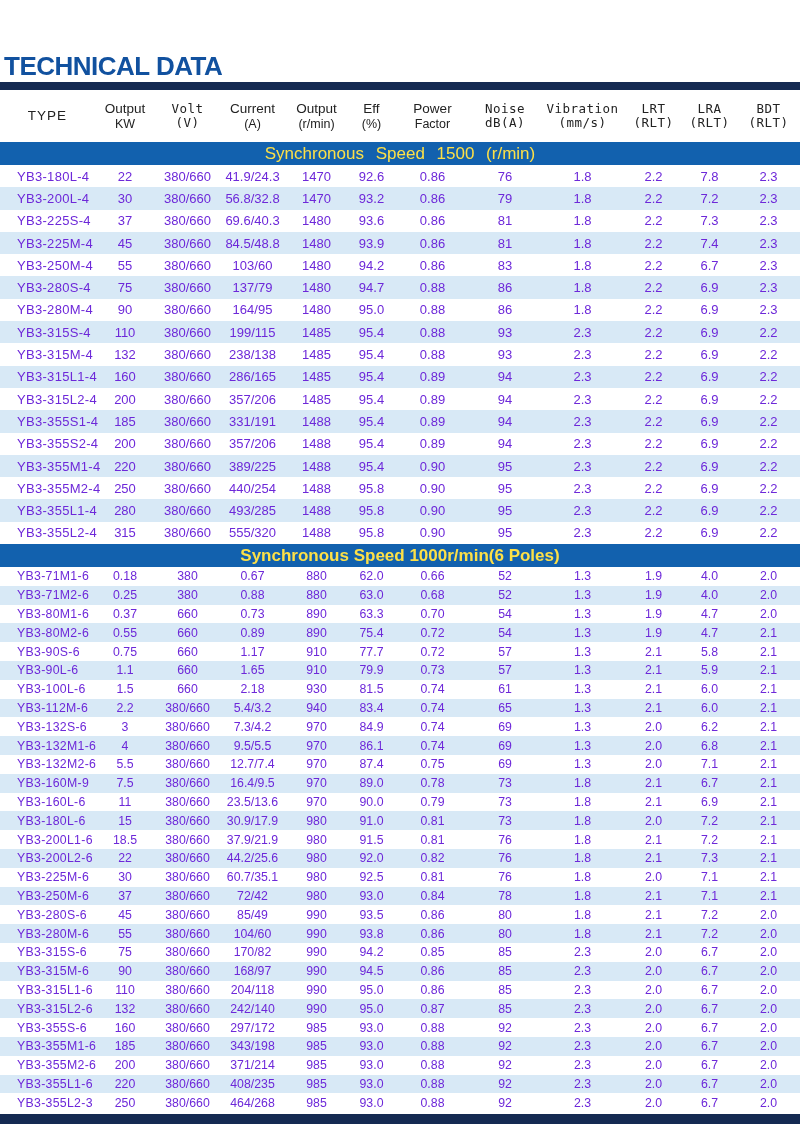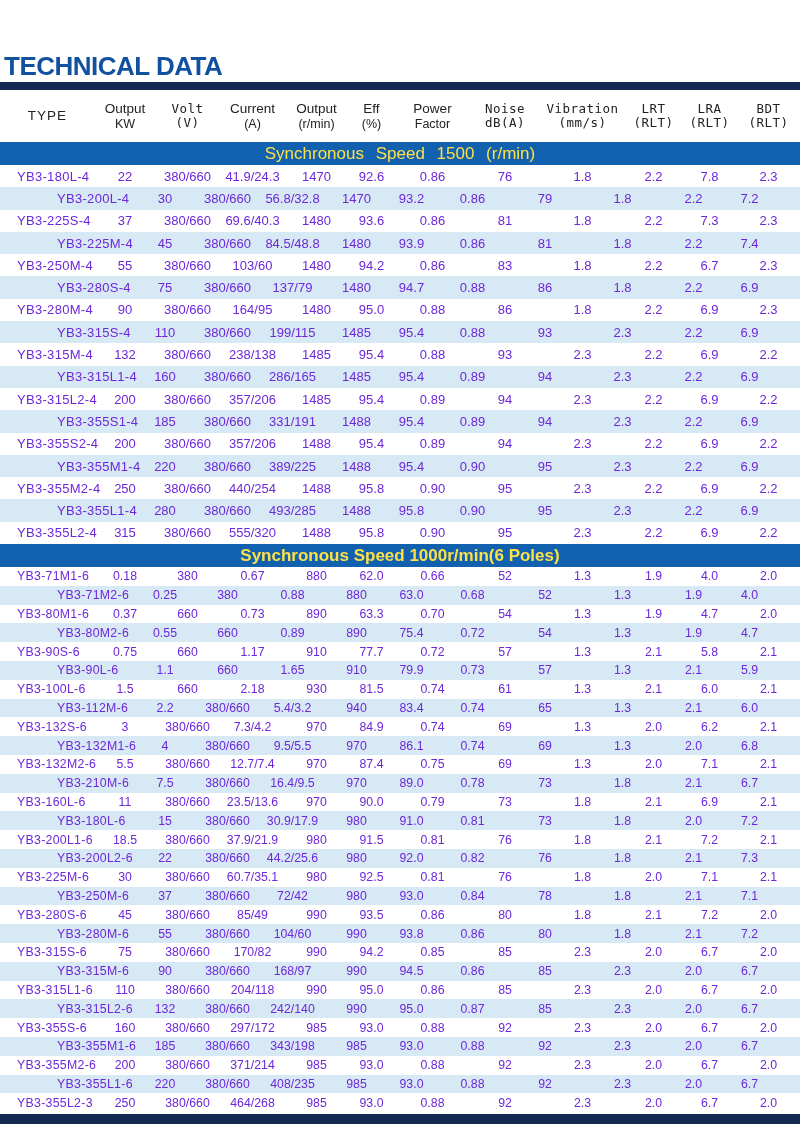--- a/index.html
+++ b/index.html
@@ -43,21 +43,21 @@
   .section-band {
     height: 23px; width: 800px;
     background: #1261ae; color: #fde047;
     display: flex; align-items: center; justify-content: center;
     font-size: 17px;
   }
   .section-band.band-0 { font-weight: 400; word-spacing: 7px; }
   .section-band.band-1 { font-weight: 700; }
 
   .row { color: #6d28d9; }
-  .row.alt { background: #d8e9f6; padding-left: 40px; }
+  .row.alt { background: #d8e9f6; }
   .row.s0 { height: 22.3px; font-size: 13px; }
   .row.s1 { height: 18.8px; font-size: 12.3px; }
   .cell {
     display: flex; align-items: center; justify-content: center;
     white-space: nowrap;
   }
   .cell.type-cell { justify-content: flex-start; padding-left: 17px; letter-spacing: 0.3px; }
 </style>
 </head>
 <body>
@@ -505,21 +505,21 @@
           <div class="cell">970</div>
           <div class="cell">87.4</div>
           <div class="cell">0.75</div>
           <div class="cell">69</div>
           <div class="cell">1.3</div>
           <div class="cell">2.0</div>
           <div class="cell">7.1</div>
           <div class="cell">2.1</div>
         </div>
         <div class="grid-row row s1 alt">
-          <div class="cell type-cell">YB3-210M-6</div>
+          <div class="cell type-cell">YB3-160M-9</div>
           <div class="cell">7.5</div>
           <div class="cell">380/660</div>
           <div class="cell">16.4/9.5</div>
           <div class="cell">970</div>
           <div class="cell">89.0</div>
           <div class="cell">0.78</div>
           <div class="cell">73</div>
           <div class="cell">1.8</div>
           <div class="cell">2.1</div>
           <div class="cell">6.7</div>

